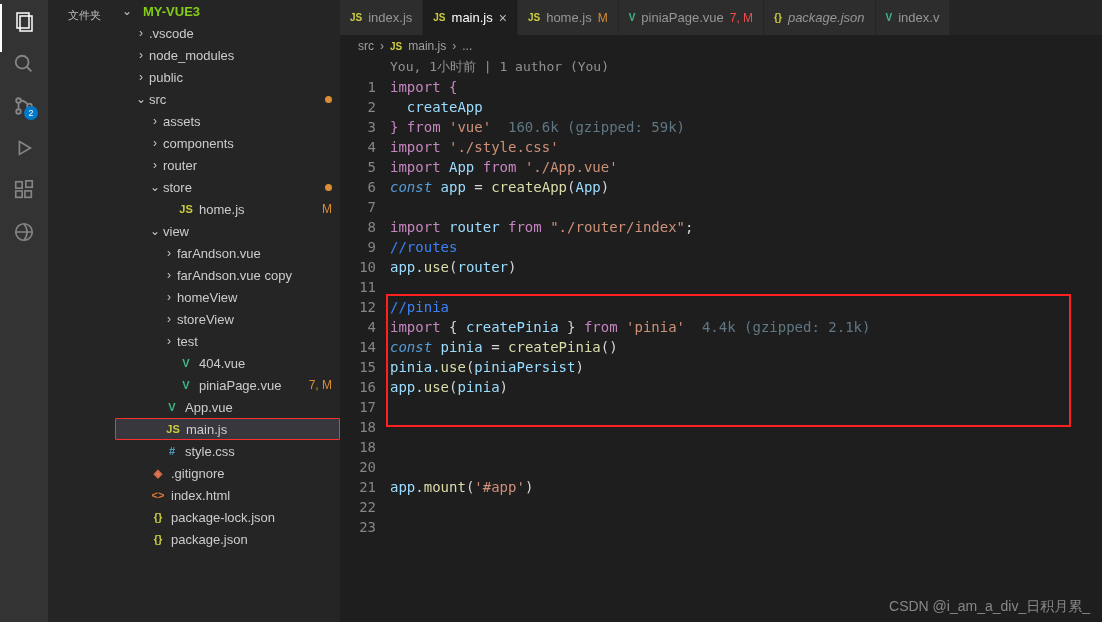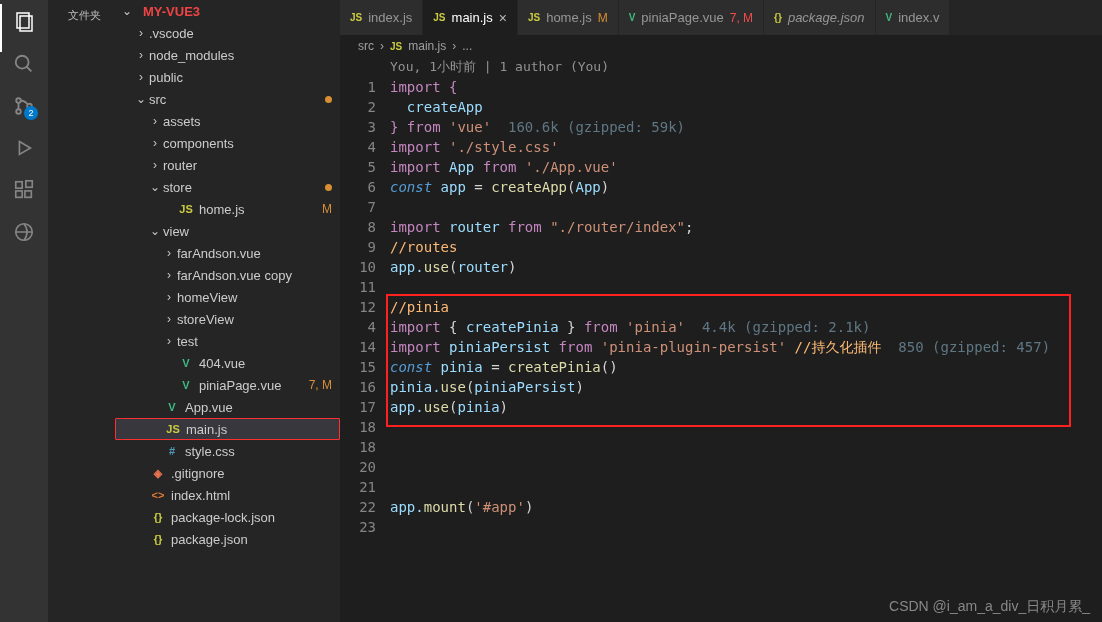--- a/index.html
+++ b/index.html
@@ -17,21 +17,21 @@
 .sidebar { width:292px; background:#252526; overflow:hidden; display:flex; flex-direction:row; }
 .sb-title { padding:8px 14px 6px 20px; font-size:11px; color:#bbb; }
 .tree { flex:1; overflow:auto; }
 .tree-row { display:flex; align-items:center; height:22px; padding-right:8px; color:#ccc; white-space:nowrap; position:relative; }
 .tree-row.selected { background:#37373d; }
 .tree-row .chev { width:16px; text-align:center; color:#c5c5c5; font-size:12px; }
 .tree-row .ficon { width:18px; text-align:center; font-size:11px; font-weight:bold; margin-right:4px; }
 .tree-row .label { flex:1; text-overflow:ellipsis; overflow:hidden; }
 .tree-row .status { color:#d88f34; font-size:12px; margin-left:4px; }
 .tree-row .dot { width:7px; height:7px; border-radius:50%; background:#d88f34; margin-left:4px; }
-.proj { font-weight:bold; color:#ef4444;padding-left:8px; }
+.proj { font-weight:bold; color:#84cc16;padding-left:8px; }
 .c-vue { color:#41b883; }
 .c-js { color:#cbcb41; }
 .c-css { color:#519aba; }
 .c-git { color:#e4734e; }
 .c-html { color:#e37933; }
 .c-json { color:#cbcb41; }
 .red-box { border:1px solid #ff3030; border-radius:1px; }
 
 
 .editor { flex:1; display:flex; flex-direction:column; background:#1e1e1e; min-width:0; }
@@ -45,21 +45,21 @@
 .code-wrap { flex:1; display:flex; position:relative; font-family:Consolas,monospace; font-size:14px; line-height:20px; }
 .gutter { width:50px; text-align:right; color:#858585; padding:0 14px 0 0; user-select:none; }
 .gutter div { height:20px; }
 .code { flex:1; position:relative; }
 .ln { height:20px; white-space:pre; color:#d4d4d4; }
 .kw { color:#c586c0; }
 .kw2 { color:#569cd6;font-style:italic; }
 .str { color:#ce9178; }
 .fn { color:#dcdcaa; }
 .id { color:#9cdcfe; }
-.cm { color:#fdba74; }
+.cm { color:#3b82f6; }
 .sz { color:#5f7784; }
 .lens { color:#929292; font-size:13px; height:20px; }
 .red-frame { position:absolute; border:2px solid #ff2020; pointer-events:none; }
 .watermark { position:absolute; right:12px; bottom:6px; color:#888; font-size:14px; font-family:Arial,sans-serif; }
 </style>
 </head>
 <body>
 
 <div class="root">
 
@@ -301,21 +301,20 @@
         <div class="ln"><span class="kw">import</span><span class="str"> './style.css'</span></div>
         <div class="ln"><span class="kw">import</span><span class="id"> App </span><span class="kw">from</span><span class="str"> './App.vue'</span></div>
         <div class="ln"><span class="kw2">const</span><span class="id"> app </span><span>=</span><span class="fn"> createApp</span><span>(</span><span class="id">App</span><span>)</span></div>
         <div class="ln"></div>
         <div class="ln"><span class="kw">import</span><span class="id"> router </span><span class="kw">from</span><span class="str"> "./router/index"</span><span>;</span></div>
         <div class="ln"><span class="cm">//routes</span></div>
         <div class="ln"><span class="id">app.</span><span class="fn">use</span><span>(</span><span class="id">router</span><span>)</span></div>
         <div class="ln"></div>
         <div class="ln"><span class="cm">//pinia</span></div>
         <div class="ln"><span class="kw">import</span><span> { </span><span class="id">createPinia</span><span> } </span><span class="kw">from</span><span class="str"> 'pinia'</span><span class="sz">  4.4k (gzipped: 2.1k)</span></div>
-        <div class="ln"><span class="kw">import</span><span class="id"> piniaPersist </span><span class="kw">from</span><span class="str"> 'pinia-plugin-persist'</span><span class="cm"> //持久化插件</span><span class="sz">  850 (gzipped: 457)</span></div>
         <div class="ln"><span class="kw2">const</span><span class="id"> pinia </span><span>=</span><span class="fn"> createPinia</span><span>()</span></div>
         <div class="ln"><span class="id">pinia.</span><span class="fn">use</span><span>(</span><span class="id">piniaPersist</span><span>)</span></div>
         <div class="ln"><span class="id">app.</span><span class="fn">use</span><span>(</span><span class="id">pinia</span><span>)</span></div>
         <div class="ln"></div>
           <div class="ln"></div>
           <div class="ln"></div>
           <div class="ln"></div>
         <div class="ln"><span class="id">app.</span><span class="fn">mount</span><span>(</span><span class="str">'#app'</span><span>)</span></div>
         <div class="ln"></div>
         <div class="red-frame" style="left:-4px; top:237px; width:685px; height:133px;"></div>

